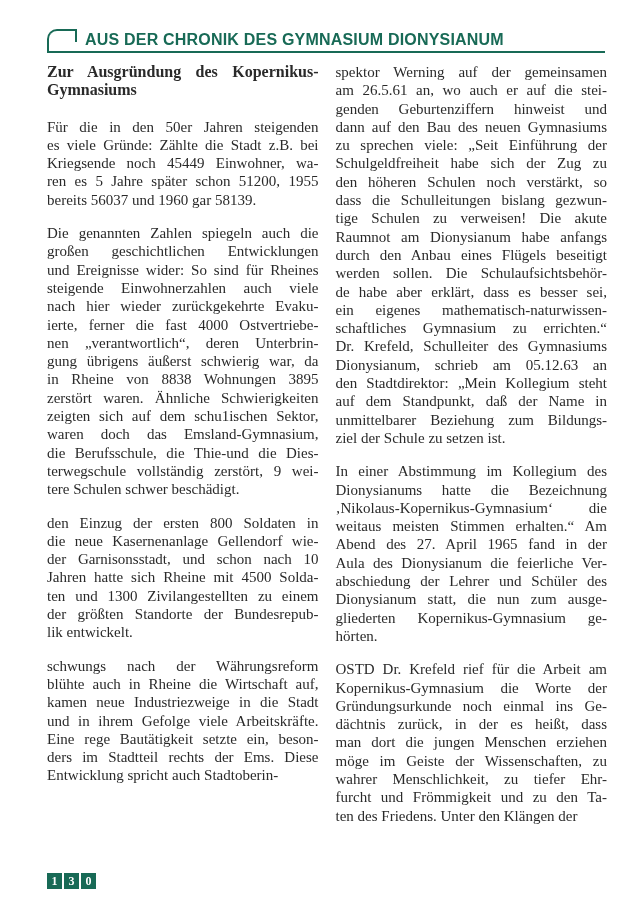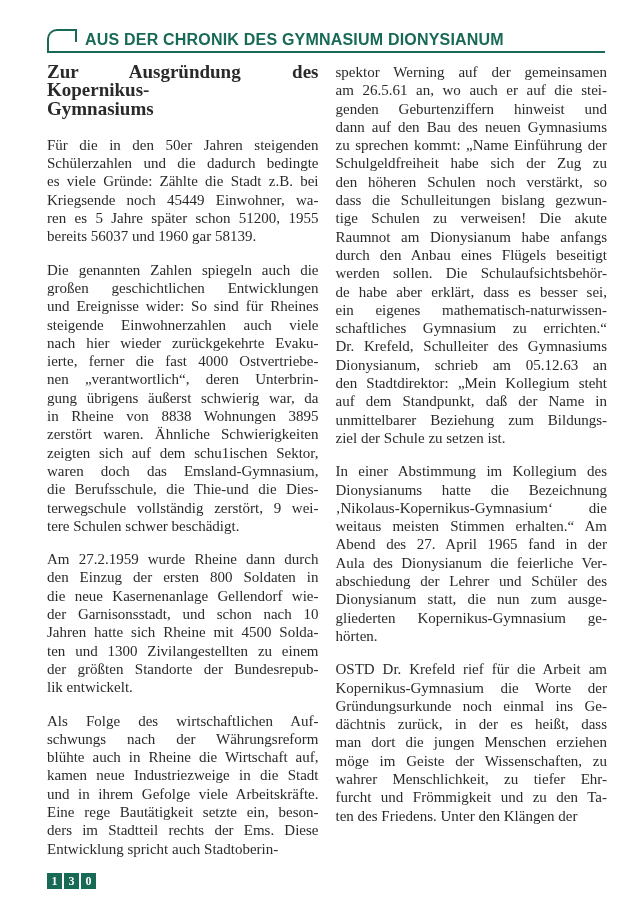--- a/index.html
+++ b/index.html
@@ -54,21 +54,21 @@
   .col{
     width:272px;
     color:var(--ink);
     font-size:15px;
     line-height:var(--lh);
   }
   .para{margin-bottom:15px;}
   .para:last-child{margin-bottom:16px;}
   .para.heading{
     font-weight:700;
-    font-size:19px;
+    font-size:16px;
     margin-bottom:18px;
   }
   .tline{
     text-align:justify;
     text-align-last:justify;
   }
   .tline.last{
     text-align-last:left;
   }
   
@@ -96,21 +96,20 @@
   <div class="header-rule"></div>
 
   <main class="columns">
     <section class="col" id="col-left">
         <div class="para heading">
           <div class="tline">Zur Ausgründung des Kopernikus-</div>
           <div class="tline last">Gymnasiums</div>
         </div>
         <div class="para">
           <div class="tline">Für die in den 50er Jahren steigenden</div>
-          <div class="tline">Schülerzahlen und die dadurch bedingte</div>
           <div class="tline">es viele Gründe: Zählte die Stadt z.B. bei</div>
           <div class="tline">Kriegsende noch 45449 Einwohner, wa-</div>
           <div class="tline">ren es 5 Jahre später schon 51200, 1955</div>
           <div class="tline last">bereits 56037 und 1960 gar 58139.</div>
         </div>
         <div class="para">
           <div class="tline">Die genannten Zahlen spiegeln auch die</div>
           <div class="tline">großen geschichtlichen Entwicklungen</div>
           <div class="tline">und Ereignisse wider: So sind für Rheines</div>
           <div class="tline">steigende Einwohnerzahlen auch viele</div>
@@ -120,47 +119,45 @@
           <div class="tline">gung übrigens äußerst schwierig war, da</div>
           <div class="tline">in Rheine von 8838 Wohnungen 3895</div>
           <div class="tline">zerstört waren. Ähnliche Schwierigkeiten</div>
           <div class="tline">zeigten sich auf dem schu1ischen Sektor,</div>
           <div class="tline">waren doch das Emsland-Gymnasium,</div>
           <div class="tline">die Berufsschule, die Thie-und die Dies-</div>
           <div class="tline">terwegschule vollständig zerstört, 9 wei-</div>
           <div class="tline last">tere Schulen schwer beschädigt.</div>
         </div>
         <div class="para">
-          <div class="tline">Am 27.2.1959 wurde Rheine dann durch</div>
           <div class="tline">den Einzug der ersten 800 Soldaten in</div>
           <div class="tline">die neue Kasernenanlage Gellendorf wie-</div>
           <div class="tline">der Garnisonsstadt, und schon nach 10</div>
           <div class="tline">Jahren hatte sich Rheine mit 4500 Solda-</div>
           <div class="tline">ten und 1300 Zivilangestellten zu einem</div>
           <div class="tline">der größten Standorte der Bundesrepub-</div>
           <div class="tline last">lik entwickelt.</div>
         </div>
         <div class="para">
-          <div class="tline">Als Folge des wirtschaftlichen Auf-</div>
           <div class="tline">schwungs nach der Währungsreform</div>
           <div class="tline">blühte auch in Rheine die Wirtschaft auf,</div>
           <div class="tline">kamen neue Industriezweige in die Stadt</div>
           <div class="tline">und in ihrem Gefolge viele Arbeitskräfte.</div>
           <div class="tline">Eine rege Bautätigkeit setzte ein, beson-</div>
           <div class="tline">ders im Stadtteil rechts der Ems. Diese</div>
           <div class="tline last">Entwicklung spricht auch Stadtoberin-</div>
         </div>
       </section>
     <section class="col" id="col-right">
         <div class="para">
           <div class="tline">spektor Werning auf der gemeinsamen</div>
           <div class="tline">am 26.5.61 an, wo auch er auf die stei-</div>
           <div class="tline">genden Geburtenziffern hinweist und</div>
           <div class="tline">dann auf den Bau des neuen Gymnasiums</div>
-          <div class="tline">zu sprechen kommt: „Name Einführung der</div>
+          <div class="tline">zu sprechen viele: „Seit Einführung der</div>
           <div class="tline">Schulgeldfreiheit habe sich der Zug zu</div>
           <div class="tline">den höheren Schulen noch verstärkt, so</div>
           <div class="tline">dass die Schulleitungen bislang gezwun-</div>
           <div class="tline">tige Schulen zu verweisen! Die akute</div>
           <div class="tline">Raumnot am Dionysianum habe anfangs</div>
           <div class="tline">durch den Anbau eines Flügels beseitigt</div>
           <div class="tline">werden sollen. Die Schulaufsichtsbehör-</div>
           <div class="tline">de habe aber erklärt, dass es besser sei,</div>
           <div class="tline">ein eigenes mathematisch-naturwissen-</div>
           <div class="tline">schaftliches Gymnasium zu errichten.“</div>

